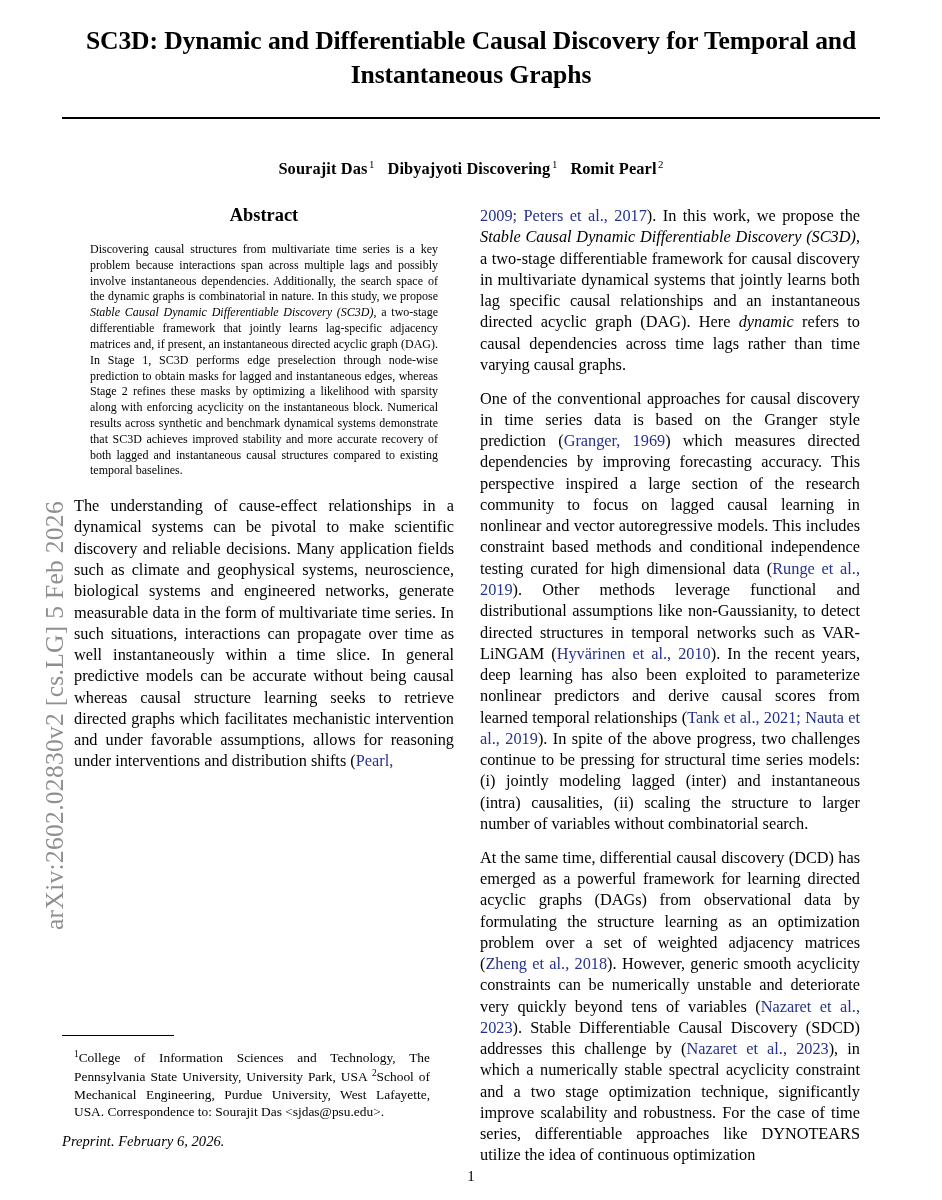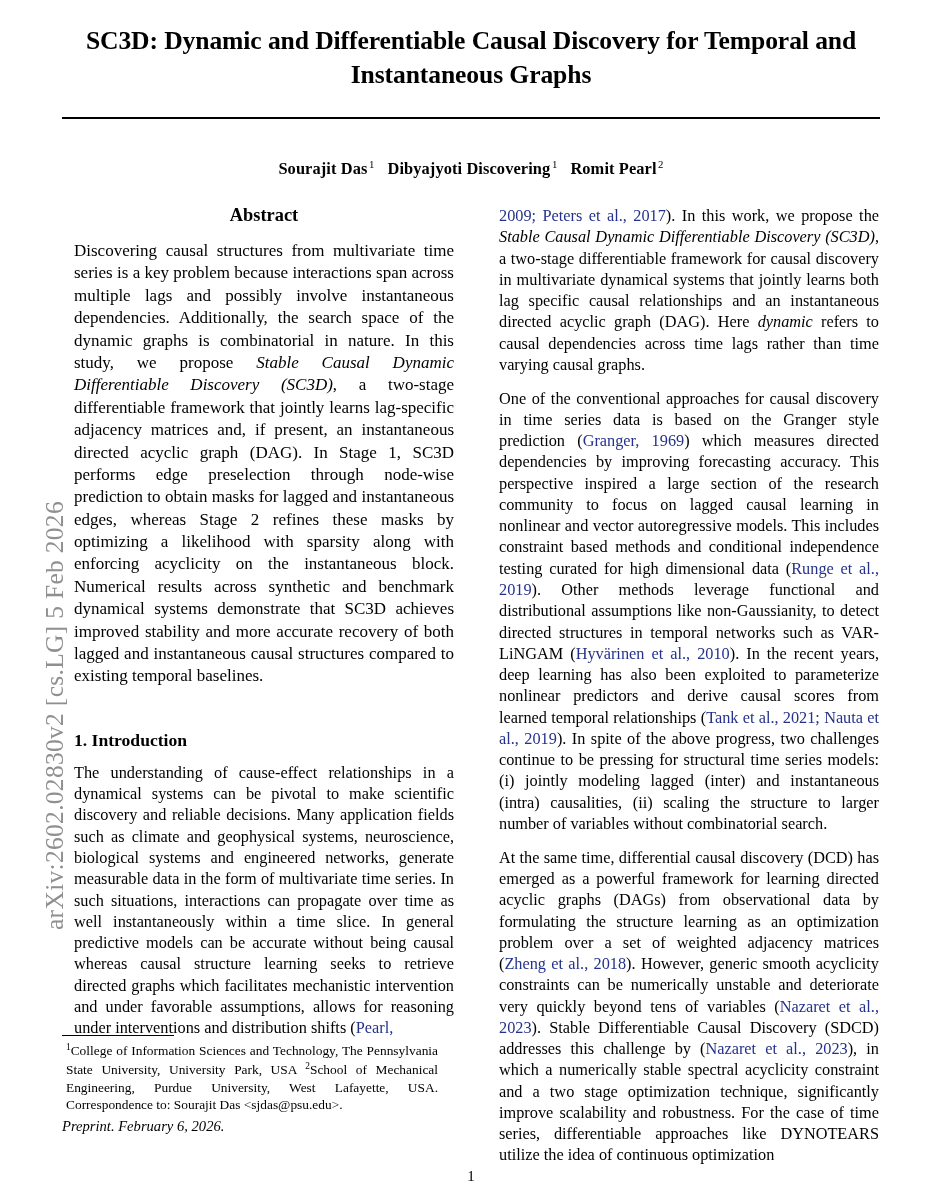--- a/index.html
+++ b/index.html
@@ -93,21 +93,21 @@
     left: 0;
     width: 818px;
     height: 960px;
   }
   .col {
     position: absolute;
     top: 0;
     width: 380px;
   }
   #col-left  { left: 12px; }
-  #col-right { left: 437px; }
+  #col-right { left: 418px; }
 
   h2.section-head {
     font-size: 17.6px;
     font-weight: bold;
     margin: 0 0 11px 0;
     line-height: 1.2;
   }
   #abstract-head {
     text-align: center;
     font-size: 18.4px;
@@ -117,22 +117,22 @@
 
   p.body {
     margin: 0 0 12.5px 0;
     font-size: 16.3px;
     line-height: 1.305;
     text-align: justify;
     text-justify: inter-word;
     hyphens: manual;
   }
   p.abstract-p {
-    margin: 0;
-    font-size: 17px;
+    margin: 16px;
+    font-size: 12px;
     line-height: 1.318;
     text-align: justify;
   }
   .it { font-style: italic; }
   .cite { color: #24318c; }
 
   #intro-head { margin-top: 42px; }
 
   
   #footnote {
@@ -140,21 +140,21 @@
     left: 0px;
     top: 1035px;
     width: 380px;
   }
   #footnote-rule {
     width: 112px;
     border-top: 1.1px solid #000;
     margin-bottom: 5px;
   }
   #footnote p {
-    margin: 4px;
+    margin: 12px;
     font-size: 13.4px;
     line-height: 1.30;
     text-align: justify;
   }
   #footnote sup {
     font-size: 0.7em;
     vertical-align: super;
   }
   #preprint-line {
     margin-top: 4px;
@@ -191,21 +191,20 @@
   </div>
 
   <div id="columns">
 
     <div class="col" id="col-left">
 
       <div id="abstract-head">Abstract</div>
 
       <p class="abstract-p"><span>Discovering causal structures from multivariate time series is a key problem because interactions span across multiple lags and possibly involve instantaneous dependencies. Additionally, the search space of the dynamic graphs is combinatorial in nature. In this study, we propose </span><span class="it">Stable Causal Dynamic Differentiable Discovery (SC3D)</span><span>, a two-stage differentiable framework that jointly learns lag-specific adjacency matrices and, if present, an instantaneous directed acyclic graph (DAG). In Stage 1, SC3D performs edge preselection through node-wise prediction to obtain masks for lagged and instantaneous edges, whereas Stage 2 refines these masks by optimizing a likelihood with sparsity along with enforcing acyclicity on the instantaneous block. Numerical results across synthetic and benchmark dynamical systems demonstrate that SC3D achieves improved stability and more accurate recovery of both lagged and instantaneous causal structures compared to existing temporal baselines.</span></p>
 
-      <h2 class="section-head" id="intro-head">1. Introduction</h2>
 
       <p class="body"><span>The understanding of cause-effect relationships in a dynamical systems can be pivotal to make scientific discovery and reliable decisions. Many application fields such as climate and geophysical systems, neuroscience, biological systems and engineered networks, generate measurable data in the form of multivariate time series. In such situations, interactions can propagate over time as well instantaneously within a time slice. In general predictive models can be accurate without being causal whereas causal structure learning seeks to retrieve directed graphs which facilitates mechanistic intervention and under favorable assumptions, allows for reasoning under interventions and distribution shifts (</span><span class="cite">Pearl,</span></p>
 
     </div>
 
     <div class="col" id="col-right">
 
       <p class="body"><span class="cite">2009; Peters et al., 2017</span><span>). In this work, we propose the </span><span class="it">Stable Causal Dynamic Differentiable Discovery (SC3D)</span><span>, a two-stage differentiable framework for causal discovery in multivariate dynamical systems that jointly learns both lag specific causal relationships and an instantaneous directed acyclic graph (DAG). Here </span><span class="it">dynamic</span><span> refers to causal dependencies across time lags rather than time varying causal graphs.</span></p>
 
       <p class="body"><span>One of the conventional approaches for causal discovery in time series data is based on the Granger style prediction (</span><span class="cite">Granger, 1969</span><span>) which measures directed dependencies by improving forecasting accuracy. This perspective inspired a large section of the research community to focus on lagged causal learning in nonlinear and vector autoregressive models. This includes constraint based methods and conditional independence testing curated for high dimensional data (</span><span class="cite">Runge et al., 2019</span><span>). Other methods leverage functional and distributional assumptions like non-Gaussianity, to detect directed structures in temporal networks such as VAR-LiNGAM (</span><span class="cite">Hyvärinen et al., 2010</span><span>). In the recent years, deep learning has also been exploited to parameterize nonlinear predictors and derive causal scores from learned temporal relationships (</span><span class="cite">Tank et al., 2021; Nauta et al., 2019</span><span>). In spite of the above progress, two challenges continue to be pressing for structural time series models: (i) jointly modeling lagged (inter) and instantaneous (intra) causalities, (ii) scaling the structure to larger number of variables without combinatorial search.</span></p>

